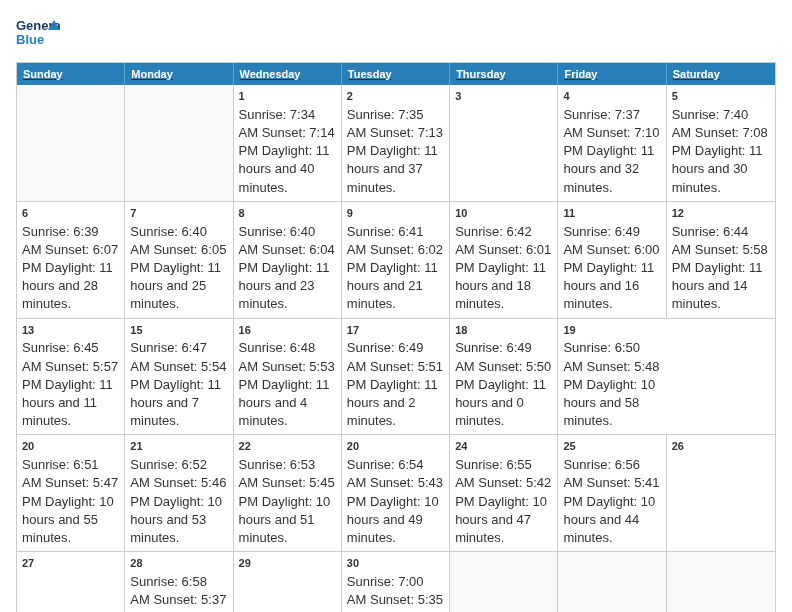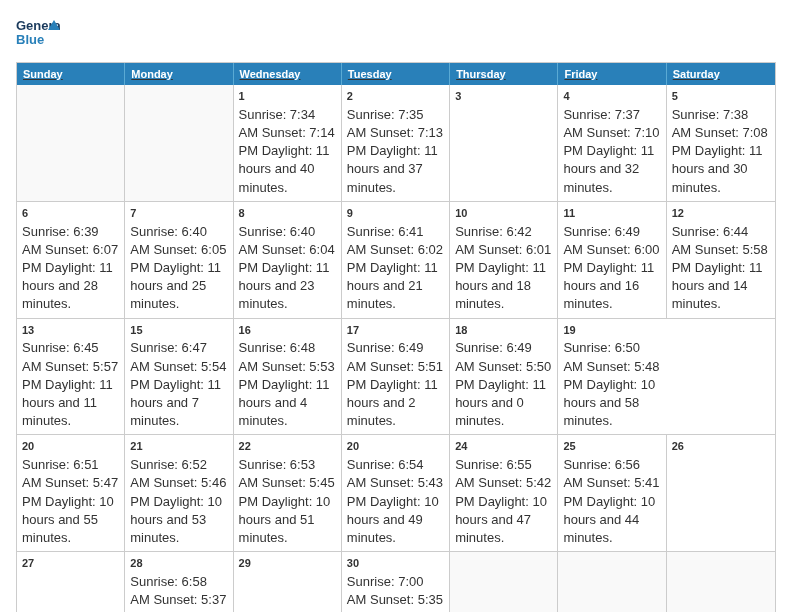--- a/index.html
+++ b/index.html
@@ -145,21 +145,21 @@
             <span class="day-num">3</span>
           </div>
           <div class="cal-cell">
             <span class="day-num">4</span>
             <div class="cell-text">Sunrise: 7:37 AM
 Sunset: 7:10 PM
 Daylight: 11 hours and 32 minutes.</div>
           </div>
           <div class="cal-cell">
             <span class="day-num">5</span>
-            <div class="cell-text">Sunrise: 7:38 AM
+            <div class="cell-text">Sunrise: 7:40 AM
 Sunset: 7:08 PM
 Daylight: 11 hours and 30 minutes.</div>
           </div>
         </div>
         <div class="cal-row">
           <div class="cal-cell">
             <span class="day-num">6</span>
             <div class="cell-text">Sunrise: 6:39 AM
 Sunset: 6:07 PM
 Daylight: 11 hours and 28 minutes.</div>

